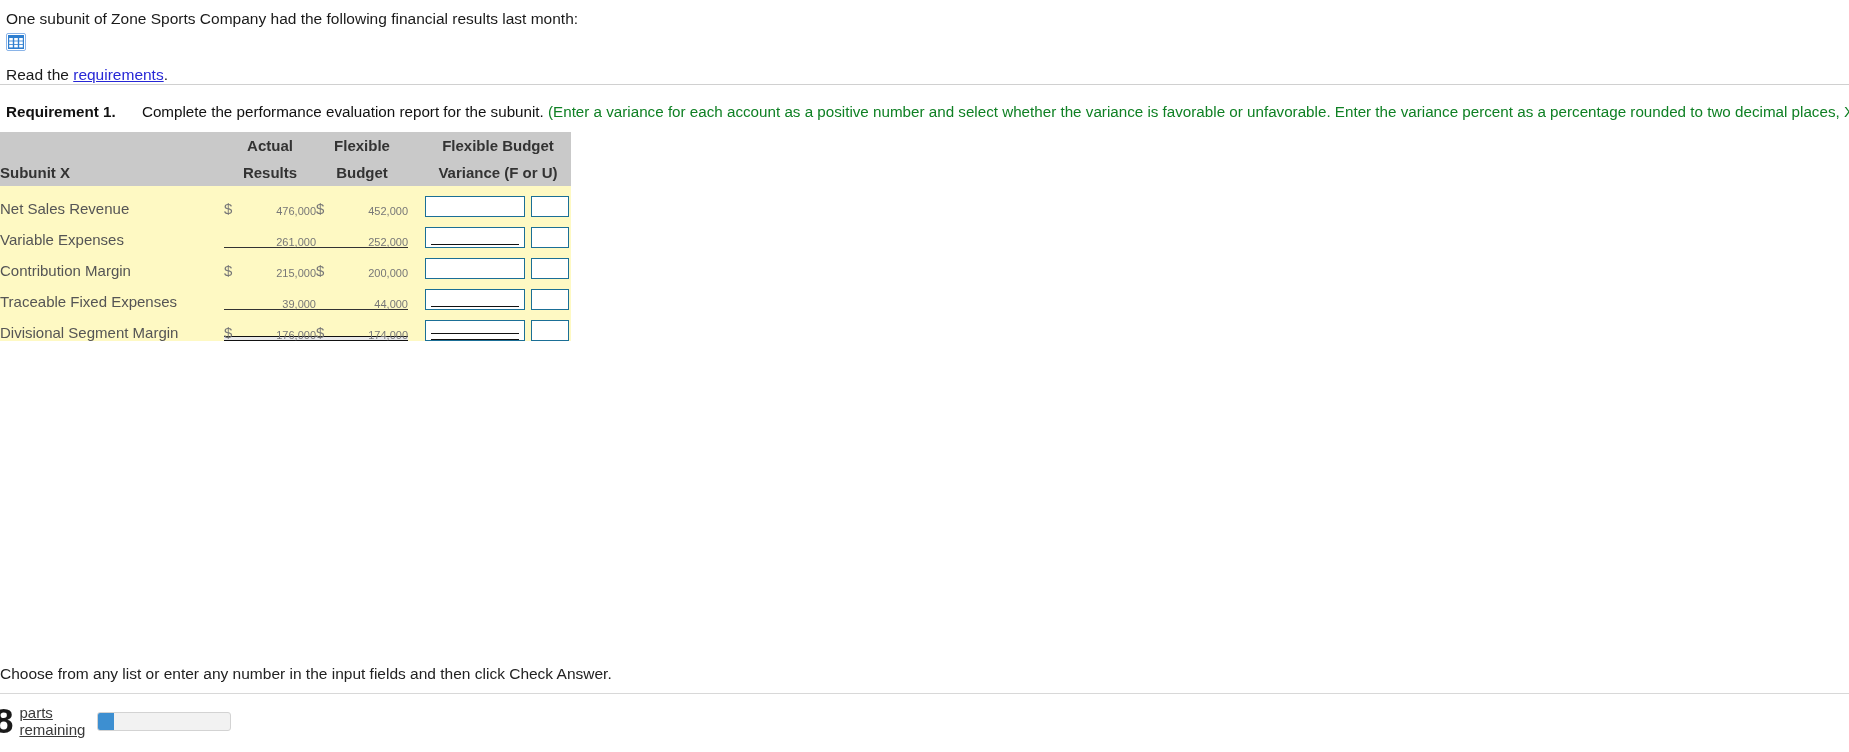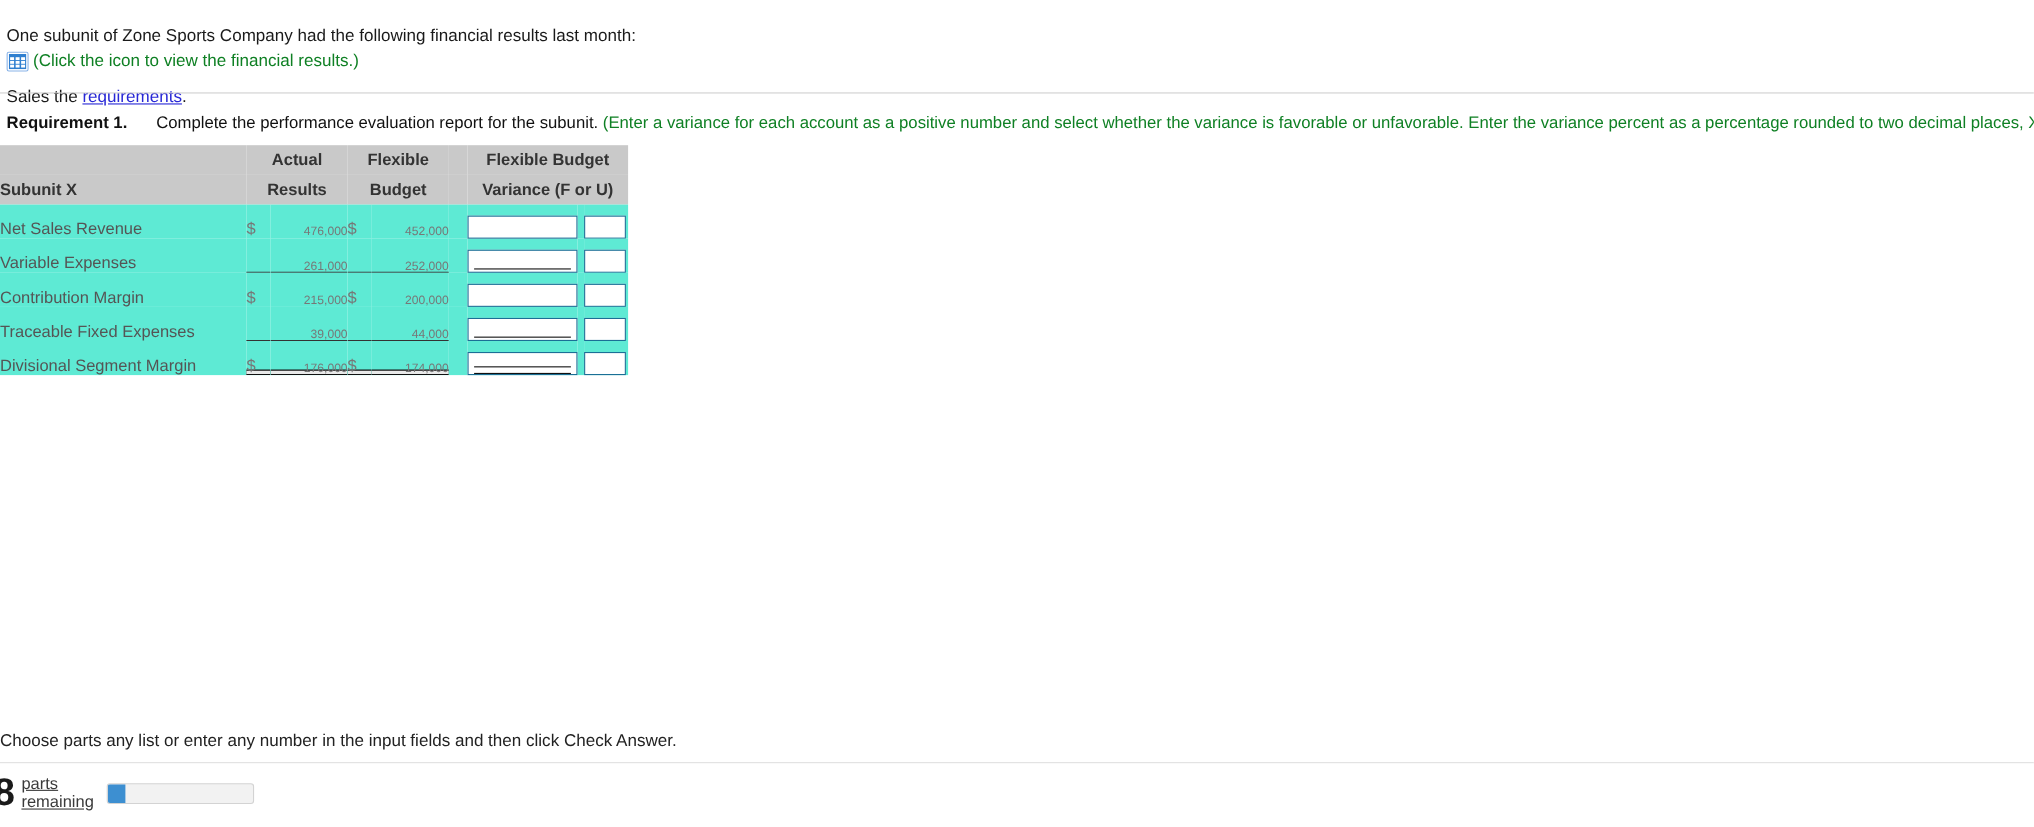--- a/index.html
+++ b/index.html
@@ -16,21 +16,21 @@
     position: relative;
     width: 1849px;
     height: 752px;
     background: #ffffff;
   }
 
   
   .intro {
     position: absolute;
     left: 0;
-    top: 18px;
+    top: 4px;
     width: 1849px;
     padding: 4px 0 0 0;
     box-sizing: border-box;
   }
   .intro-line {
     font-size: 15.5px;
     color: #1a1a1a;
     line-height: 21px;
     padding-left: 6px;
     white-space: nowrap;
@@ -136,21 +136,21 @@
   .c-dol1   { width: 22px; }
   .c-num1   { width: 70px; }
   .c-dol2   { width: 22px; }
   .c-num2   { width: 70px; }
   .c-gap    { width: 17px; }
   .c-inp    { width: 100px; }
   .c-gap2   { width: 6px; }
   .c-sel    { width: 40px; }
 
   .body-row td {
-    background: #5eead4;
+    background: #fef9c3;
     height: 31px;
     white-space: nowrap;
   }
   .lbl {
     text-align: left;
     padding-left: 7px;
     color: #555555;
     font-size: 15px;
   }
   .dol {
@@ -297,23 +297,22 @@
           <rect x="6.2" y="3" width="3.6" height="2.6" fill="#ffffff"></rect>
           <rect x="11.2" y="3" width="3.6" height="2.6" fill="#ffffff"></rect>
           <rect x="1.2" y="6.4" width="3.6" height="2.6" fill="#ffffff"></rect>
           <rect x="6.2" y="6.4" width="3.6" height="2.6" fill="#ffffff"></rect>
           <rect x="11.2" y="6.4" width="3.6" height="2.6" fill="#ffffff"></rect>
           <rect x="1.2" y="9.8" width="3.6" height="2.6" fill="#ffffff"></rect>
           <rect x="6.2" y="9.8" width="3.6" height="2.6" fill="#ffffff"></rect>
           <rect x="11.2" y="9.8" width="3.6" height="2.6" fill="#ffffff"></rect>
         </svg>
       </span>
-      <span class="green-note">(Click the icon to view the financial results.)</span>
     </div>
-    <div class="read-line"><span>Sales the </span><a class="req-link" href="#">requirements</a><span>.</span></div>
+    <div class="read-line"><span>Read the </span><a class="req-link" href="#">requirements</a><span>.</span></div>
   </div>
   <div class="hr-top"></div>
 
   <div class="req-row"><span class="req-strong">Requirement 1.</span><span class="req-plain"> Complete the performance evaluation report for the subunit. </span><span class="req-green">(Enter a variance for each account as a positive number and select whether the variance is favorable or unfavorable. Enter the variance percent as a percentage rounded to two decimal places, X.XX%.)</span></div>
 
   <div class="tbl-wrap">
     <table class="perf">
       <colgroup>
         <col class="c-label">
           <col class="c-dol1">
@@ -427,21 +426,21 @@
             </td>
             <td class="cellpad"></td>
             <td class="sel-cell">
               <input type="text" class="selbox" value="" style="">
             </td>
           </tr>
         </tbody>
     </table>
   </div>
 
-  <div class="choose-line">Choose parts any list or enter any number in the input fields and then click Check Answer.</div>
+  <div class="choose-line">Choose from any list or enter any number in the input fields and then click Check Answer.</div>
   <div class="hr-bottom"></div>
 
   <div class="bottombar">
     <div class="parts-group">
       <div class="parts-count">8</div>
       <div class="parts-words">
         <div>parts</div>
         <div>remaining</div>
       </div>
       <div class="progress-track">

